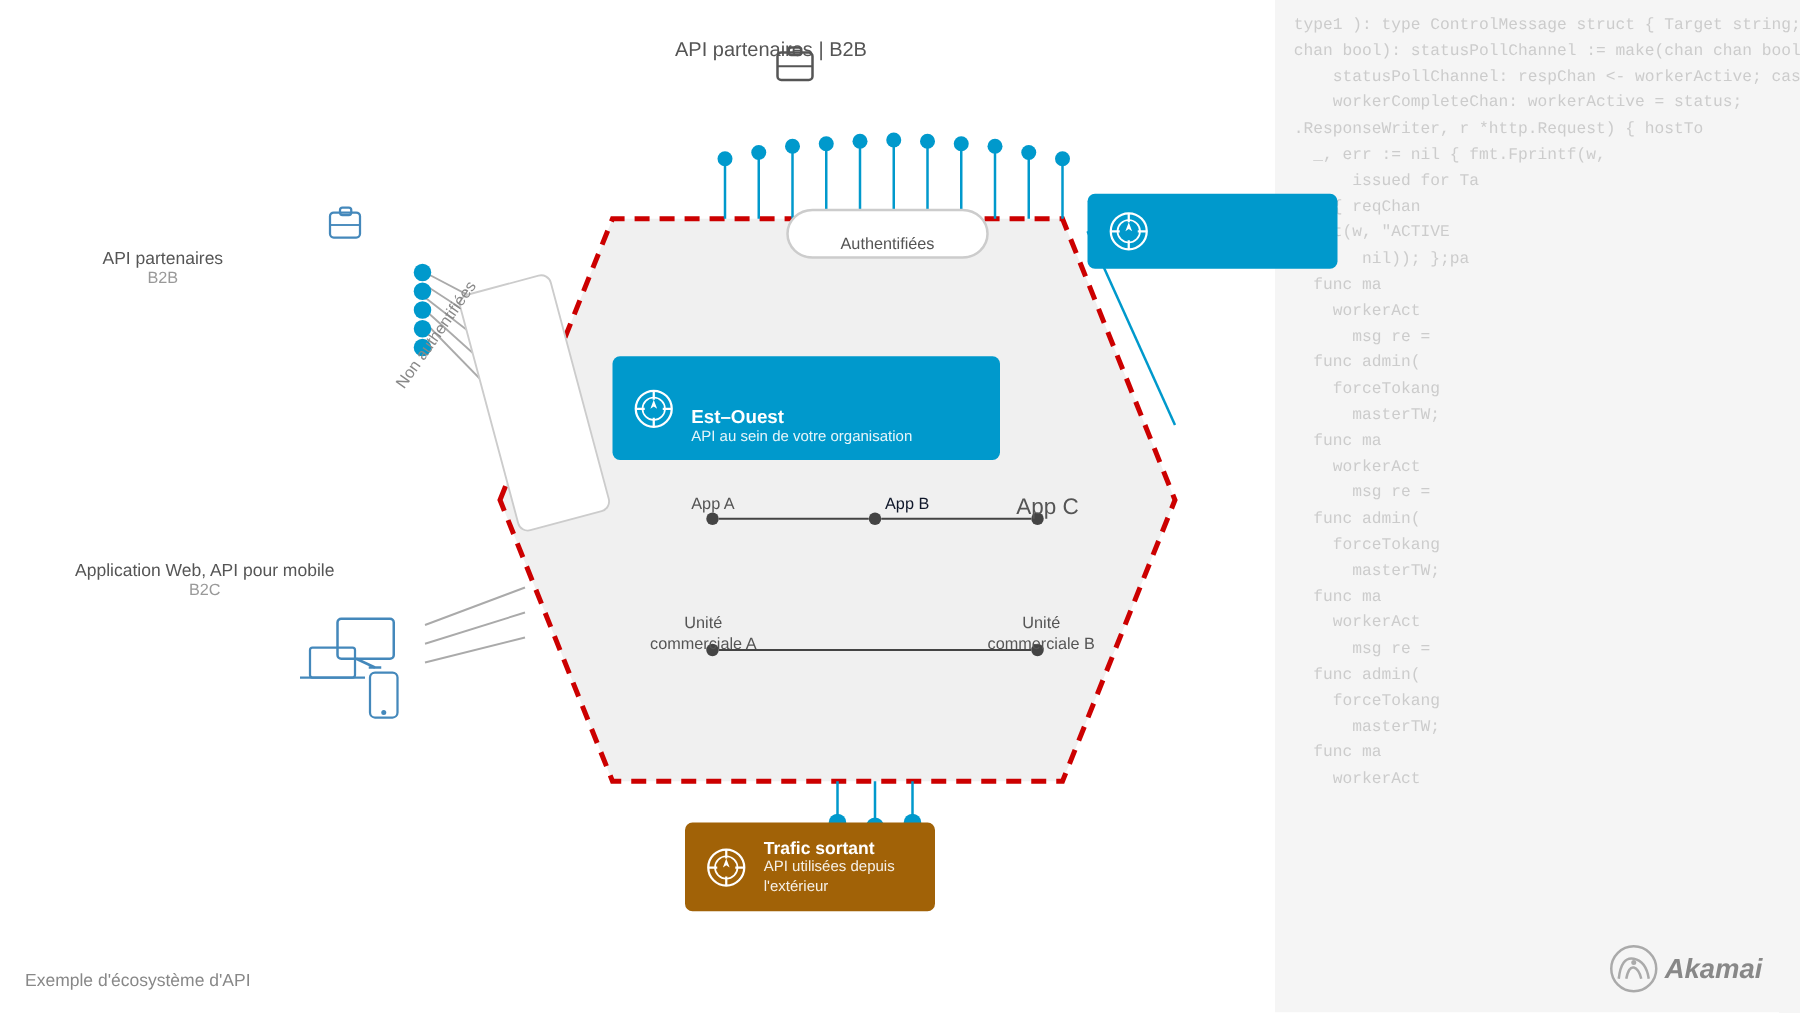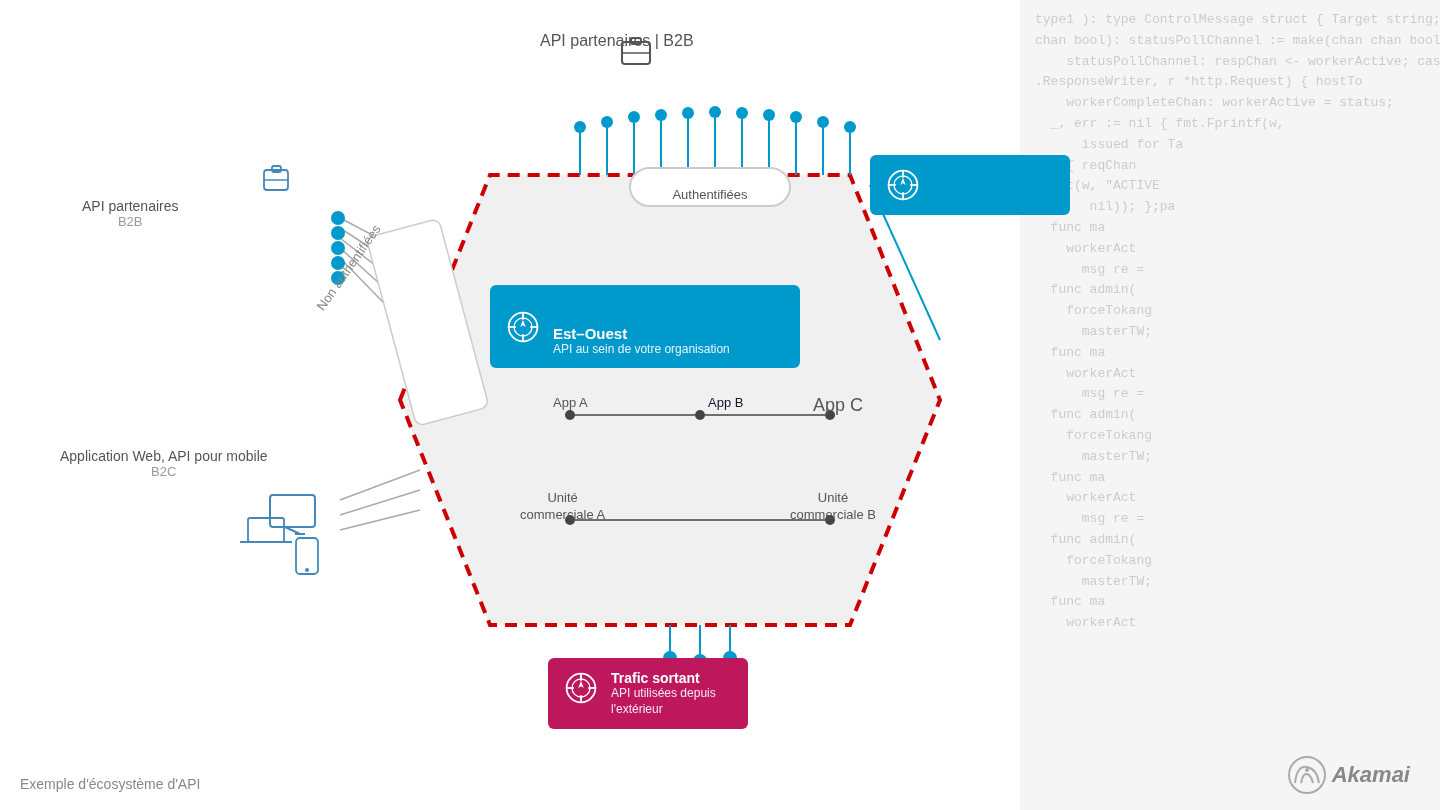--- a/index.html
+++ b/index.html
@@ -101,26 +101,26 @@
       font-size: 12px;
       opacity: 0.9;
     }
 
     
     .trafic-box {
       position: absolute;
       top: 658px;
       left: 548px;
       width: 200px;
-      background: #be185d;
+      background: #a16207;
       border-radius: 6px;
       padding: 12px 15px;
       color: white;
       display: flex;
-      align-items: flex-start;
+      align-items: center;
       gap: 12px;
     }
 
     .trafic-box .box-title {
       font-weight: bold;
       font-size: 14px;
     }
 
     .trafic-box .box-subtitle {
       font-size: 12px;
@@ -199,22 +199,22 @@
       white-space: nowrap;
     }
   </style>
 </head>
 <body>
 
 <div class="code-bg">
   <span class="code-line">type1 ): type ControlMessage struct { Target string; Cor</span>
   <span class="code-line">chan bool): statusPollChannel := make(chan chan bool); w</span>
   <span class="code-line">&nbsp;&nbsp;&nbsp;&nbsp;statusPollChannel: respChan &lt;- workerActive; case</span>
+  <span class="code-line">&nbsp;&nbsp;&nbsp;&nbsp;workerCompleteChan: workerActive = status;</span>
   <span class="code-line">.ResponseWriter, r *http.Request) { hostTo</span>
-  <span class="code-line">&nbsp;&nbsp;&nbsp;&nbsp;workerCompleteChan: workerActive = status;</span>
   <span class="code-line">&nbsp;&nbsp;_, err := nil { fmt.Fprintf(w,</span>
   <span class="code-line">&nbsp;&nbsp;&nbsp;&nbsp;&nbsp;&nbsp;issued for Ta</span>
   <span class="code-line">&nbsp;&nbsp;) { reqChan</span>
   <span class="code-line">&nbsp;&nbsp;&nbsp;&nbsp;t(w, "ACTIVE</span>
   <span class="code-line">&nbsp;&nbsp;&nbsp;&nbsp;&nbsp;&nbsp;&nbsp;nil)); };pa</span>
   <span class="code-line">&nbsp;&nbsp;func ma</span>
   <span class="code-line">&nbsp;&nbsp;&nbsp;&nbsp;workerAct</span>
   <span class="code-line">&nbsp;&nbsp;&nbsp;&nbsp;&nbsp;&nbsp;msg re =</span>
   <span class="code-line">&nbsp;&nbsp;func admin(</span>
   <span class="code-line">&nbsp;&nbsp;&nbsp;&nbsp;forceTokang</span>

